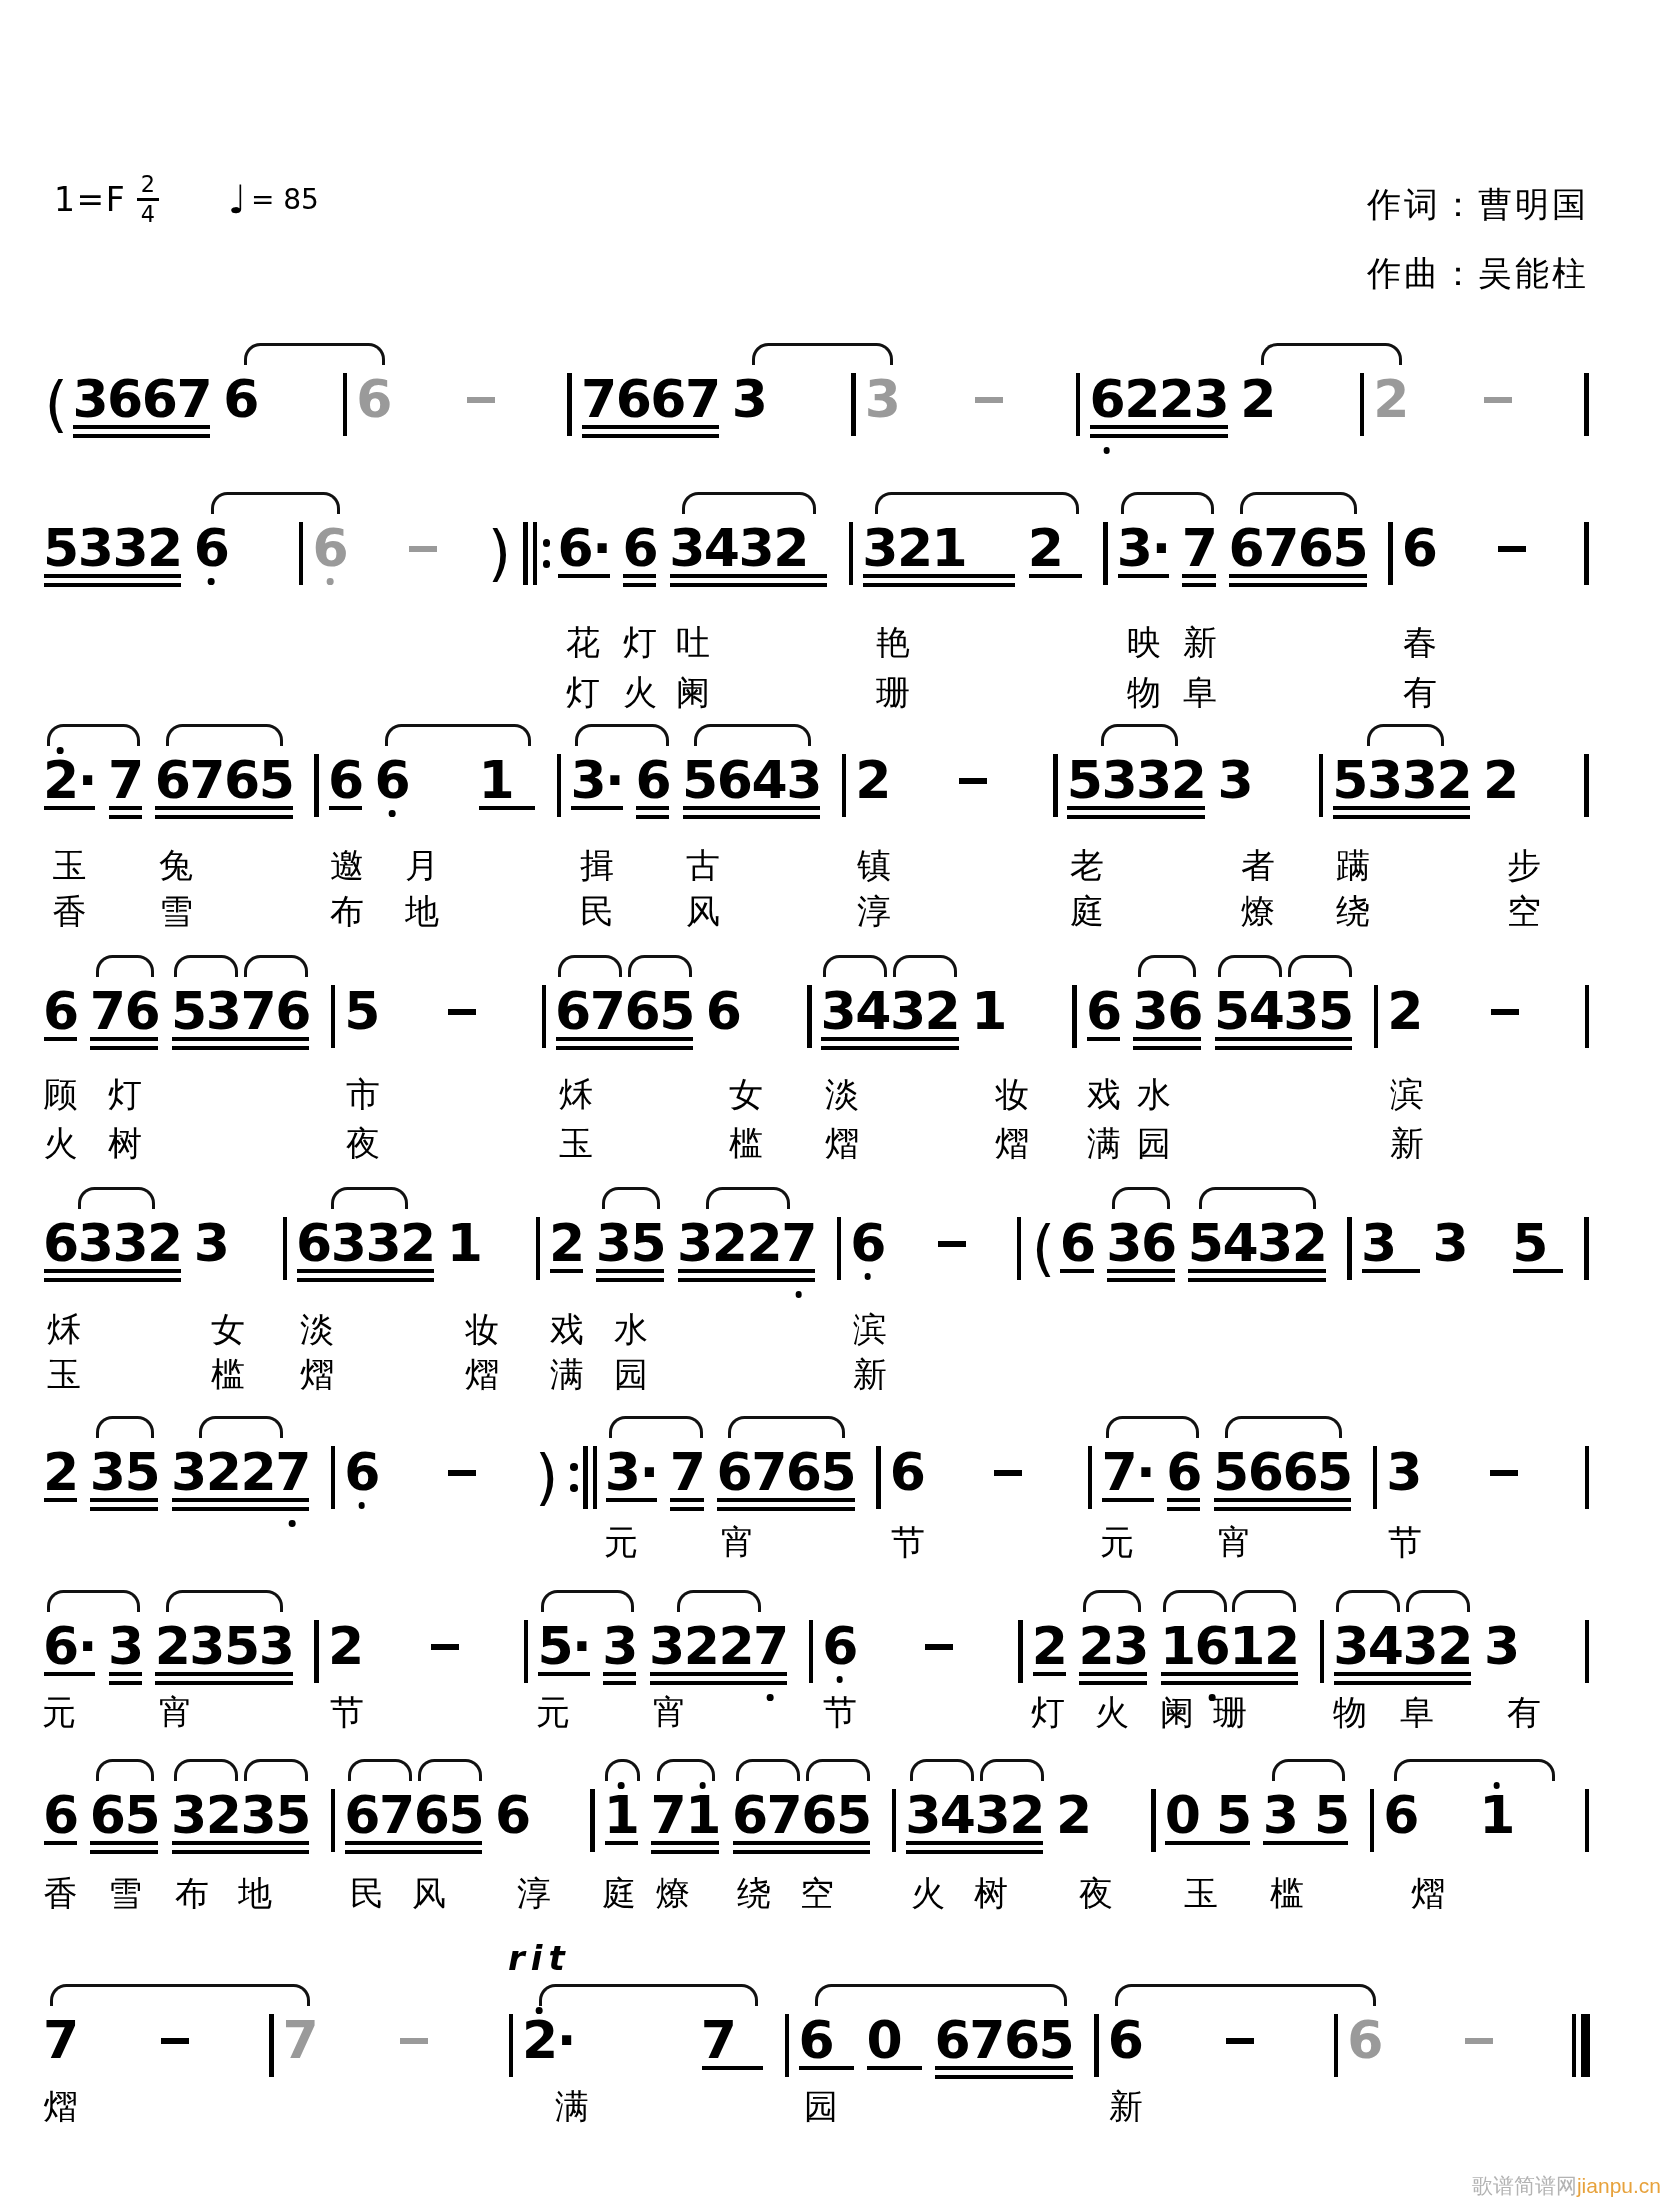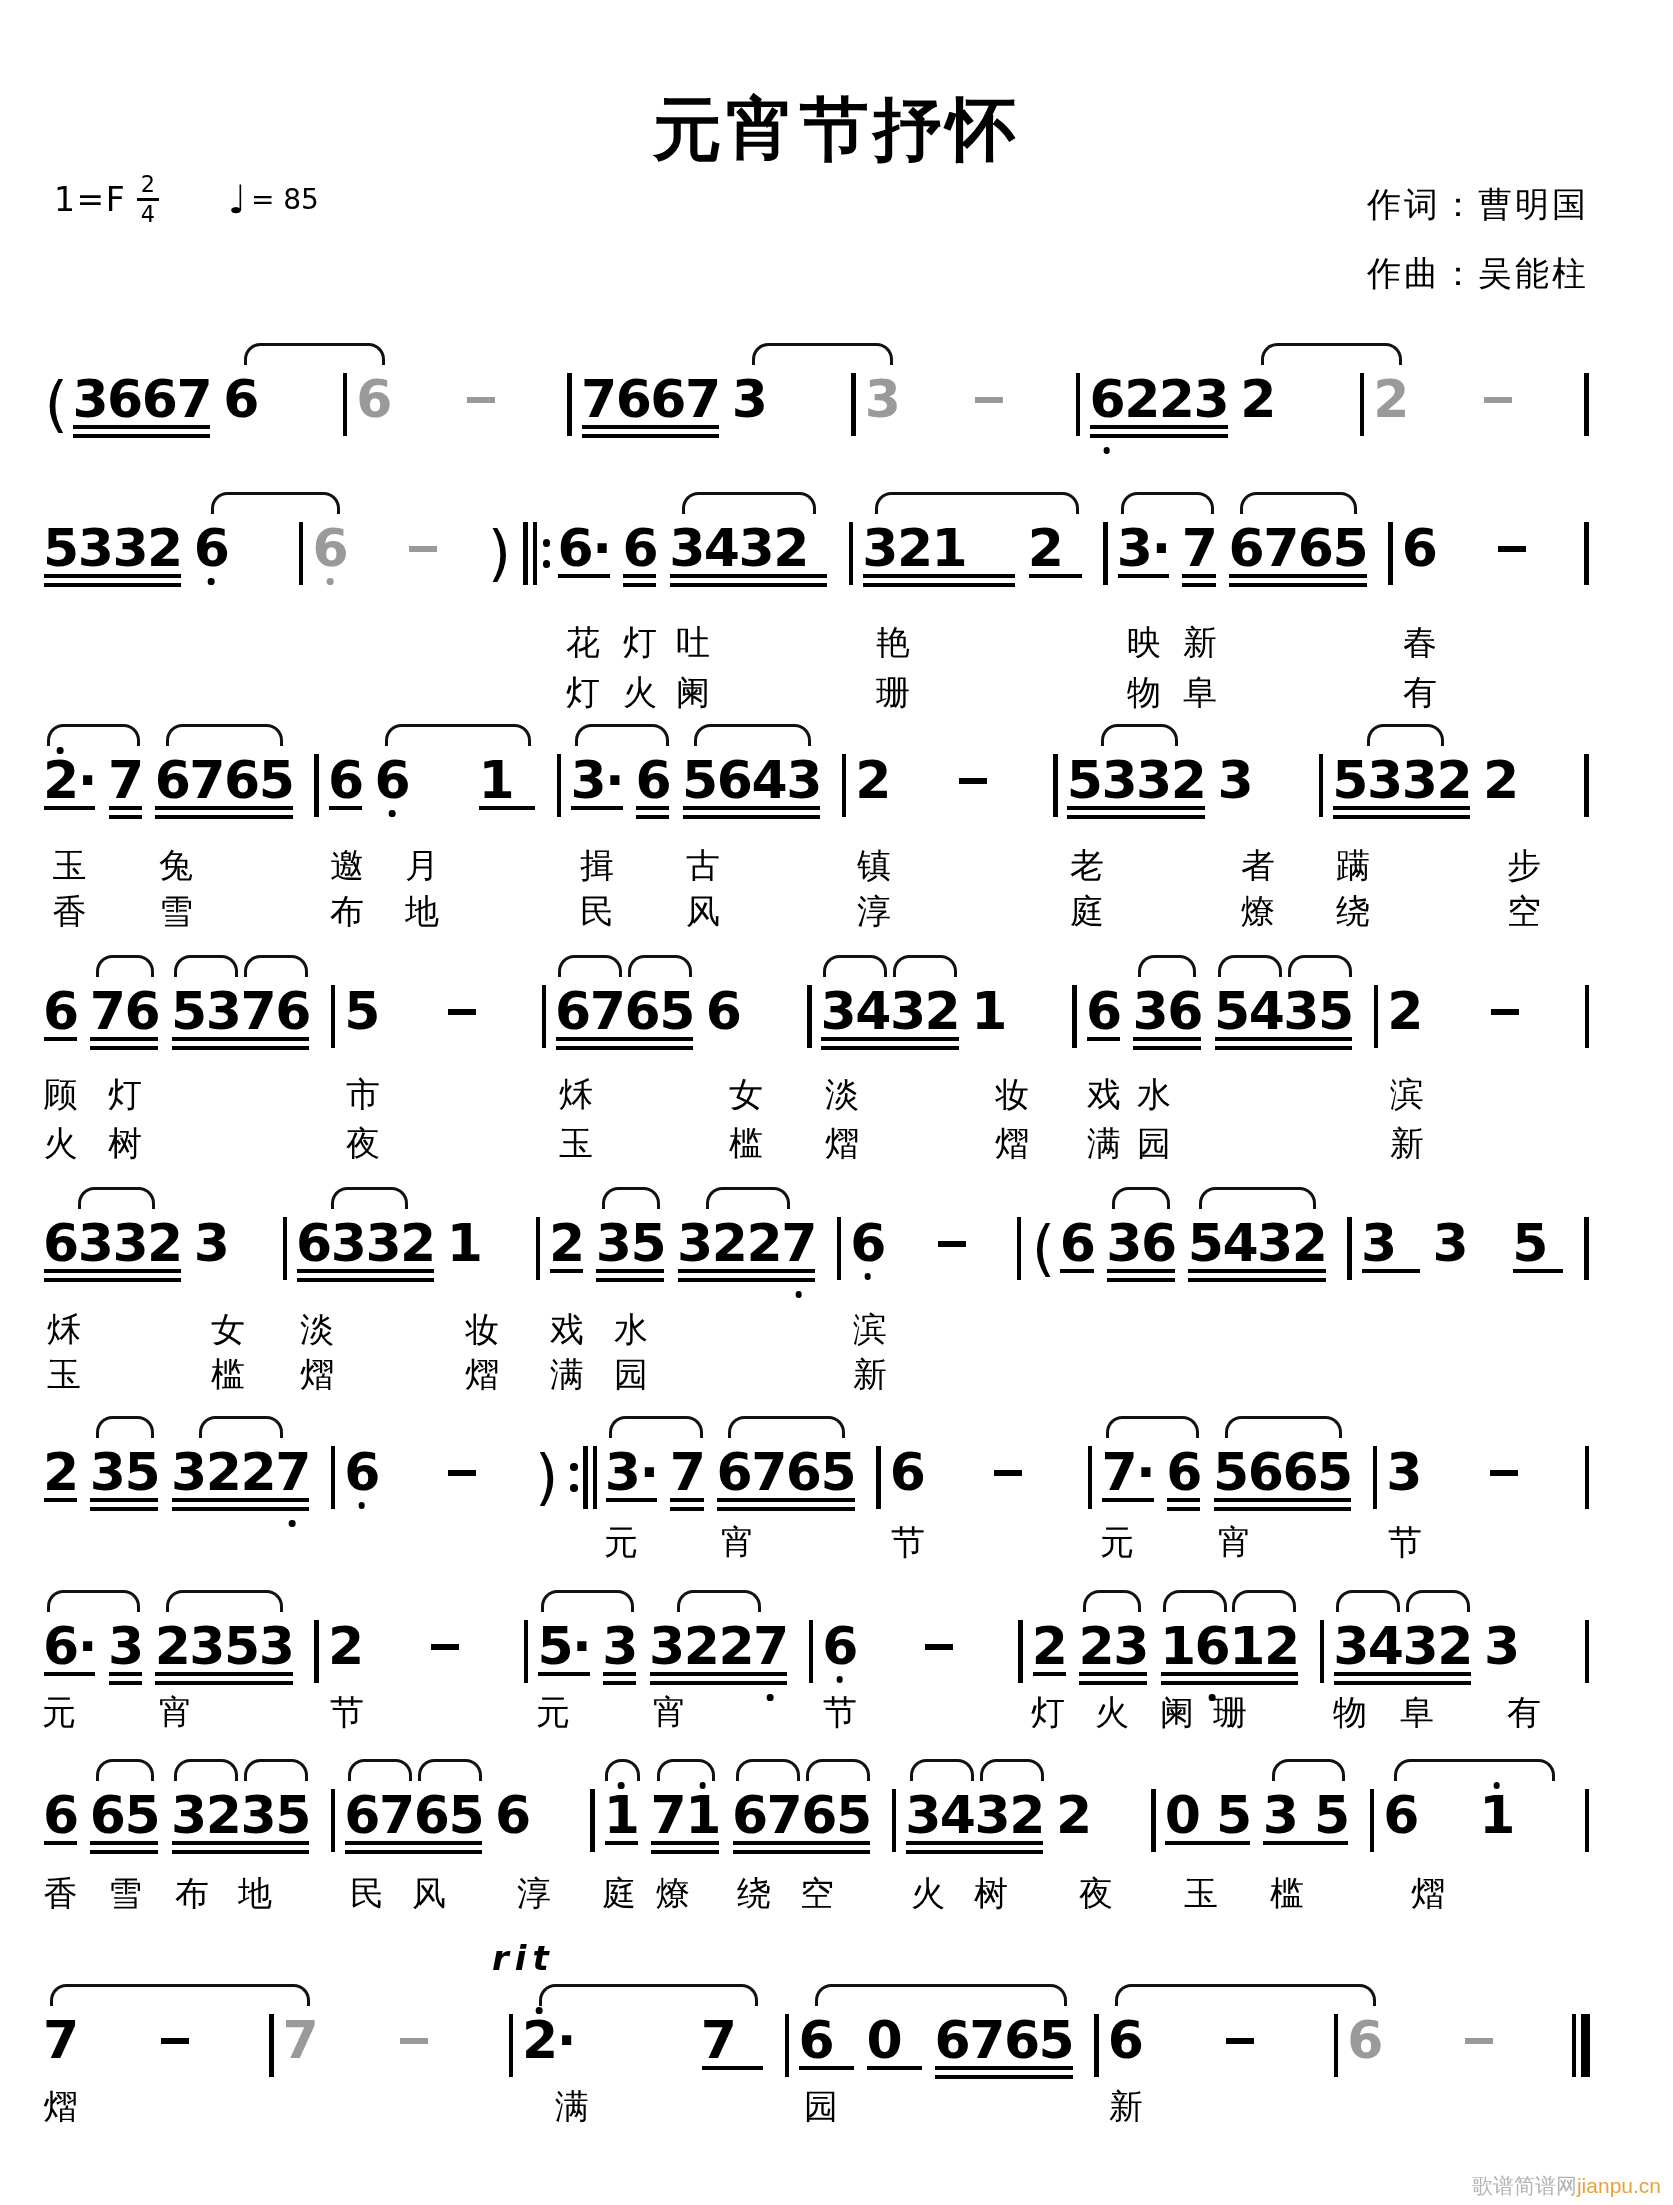--- a/index.html
+++ b/index.html
@@ -45,21 +45,20 @@
   .lyrrow{position:absolute;left:43px;width:1555px;height:40px;}
   .lyr{position:absolute;transform:translateX(-50%);font-family:"Liberation Serif","DejaVu Serif",serif;
        font-size:34px;font-weight:400;white-space:nowrap;}
   .rit{position:absolute;font-style:italic;font-weight:700;font-size:34px;letter-spacing:6px;}
   .wm{position:absolute;right:12px;top:2172px;font-size:21px;font-family:"Liberation Sans",sans-serif;}
 </style>
 </head>
 <body>
 
 <div id="page">
-  <div class="title">元宵节抒怀</div>
 
   <div class="meta">
     <span class="key">1=F</span>
     <span class="frac">
       <span>2</span>
       <span class="fline"></span>
       <span>4</span>
     </span>
     <span class="tnote">♩</span>
     <span class="teq">= 85</span>
@@ -509,21 +508,21 @@
         </span>
         <span class="bargrp">
           <i class="b"></i>
           <i class="b thick"></i>
         </span>
         <i class="arc" style="left: 7px; width: 260px;"></i>
         <i class="arc" style="left: 496px; width: 219px;"></i>
         <i class="arc" style="left: 772px; width: 252px;"></i>
         <i class="arc" style="left: 1072px; width: 261px;"></i>
       </div>
-      <div class="rit" style="left: 492px; top: 1938px;">rit</div>
+      <div class="rit" style="left: 508px; top: 1938px;">rit</div>
       <div class="lyrrow" style="top: 2084px;">
         <span class="lyr" style="left: 17.6px;">熠</span>
         <span class="lyr" style="left: 529px;">满</span>
         <span class="lyr" style="left: 778px;">园</span>
         <span class="lyr" style="left: 1083px;">新</span>
       </div>
     </div>
 
   <div class="wm">
     <span id="wm-site" style="color: rgb(179, 179, 179);">歌谱简谱网</span><span id="wm-domain" style="color: rgb(231, 162, 60);">jianpu.cn</span>

